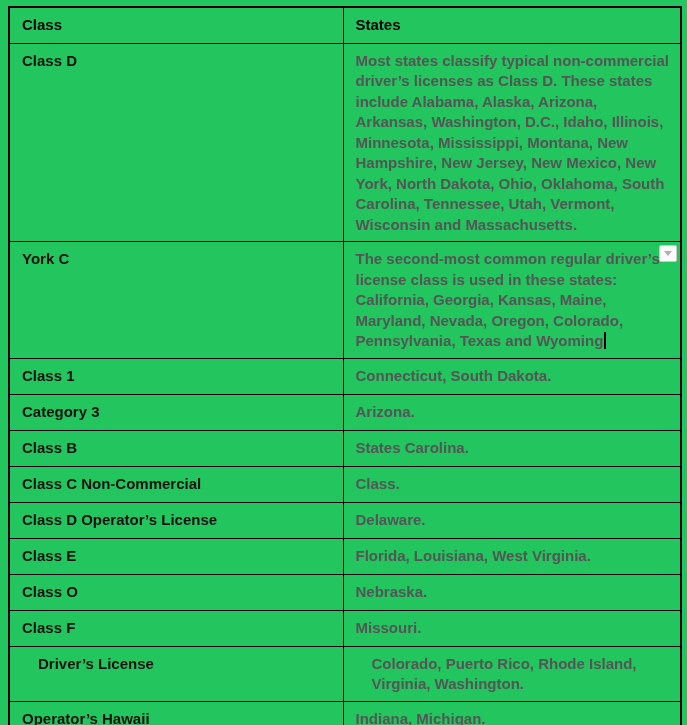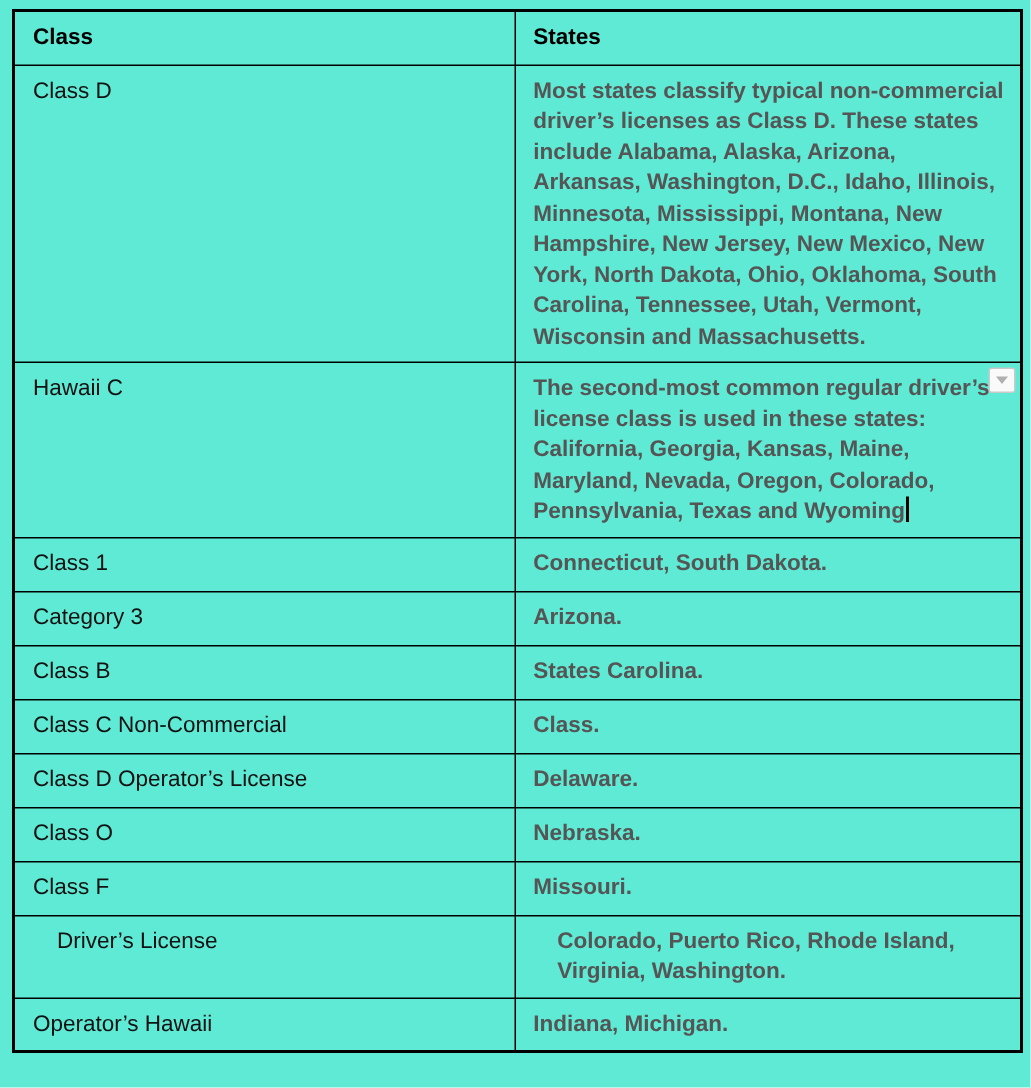--- a/index.html
+++ b/index.html
@@ -5,21 +5,21 @@
   * { box-sizing: border-box; }
   html, body {
     margin: 0;
     padding: 0;
     background: #ffffff;
     font-family: "Liberation Sans", sans-serif;
   }
   .page {
     width: 687px;
     height: 725px;
-    background: #5eead4;
+    background: #22c55e;
     position: relative;
     overflow: hidden;
   }
   table.doc-table {
     border-collapse: collapse;
     table-layout: fixed;
     width: 672px;
     margin: 6px 0 0 8px;
     border: 2px solid #000000;
   }
@@ -30,21 +30,21 @@
     padding: 7px 10px 6px 12px;
     font-size: 15px;
     line-height: 20.5px;
   }
   th.col-header {
     font-weight: bold;
     color: #000000;
     height: 36px;
   }
   td.class-cell {
-    font-weight: normal;
+    font-weight: bold;
     color: #111111;
   }
   td.states-cell {
     font-weight: bold;
     color: #555555;
     position: relative;
   }
   tr.single td { height: 36px; }
   tr.double td { height: 54px; padding-left: 28px; }
 
@@ -93,21 +93,21 @@
       <th class="col-header">Class</th>
       <th class="col-header">States</th>
     </tr>
 
     <tr>
       <td class="class-cell">Class D</td>
       <td class="states-cell">Most states classify typical non-commercial driver’s licenses as Class D. These states include Alabama, Alaska, Arizona, Arkansas, Washington, D.C., Idaho, Illinois, Minnesota, Mississippi, Montana, New Hampshire, New Jersey, New Mexico, New York, North Dakota, Ohio, Oklahoma, South Carolina, Tennessee, Utah, Vermont, Wisconsin and Massachusetts.</td>
     </tr>
 
     <tr>
-      <td class="class-cell">Hawaii C</td>
+      <td class="class-cell">York C</td>
       <td class="states-cell"><span>The second-most common regular driver’s license class is used in these states: California, Georgia, Kansas, Maine, Maryland, Nevada, Oregon, Colorado, Pennsylvania, Texas and Wyoming</span><span class="caret"></span><button class="dropdown-btn">
               <span class="dd-arrow"></span>
             </button></td>
     </tr>
 
     <tr class="single">
       <td class="class-cell">Class 1</td>
       <td class="states-cell">Connecticut, South Dakota.</td>
     </tr>
 
@@ -124,20 +124,24 @@
     <tr class="single">
       <td class="class-cell">Class C Non-Commercial</td>
       <td class="states-cell">Class.</td>
     </tr>
 
     <tr class="single">
       <td class="class-cell">Class D Operator’s License</td>
       <td class="states-cell">Delaware.</td>
     </tr>
 
+    <tr class="single">
+      <td class="class-cell">Class E</td>
+      <td class="states-cell">Florida, Louisiana, West Virginia.</td>
+    </tr>
 
     <tr class="single">
       <td class="class-cell">Class O</td>
       <td class="states-cell">Nebraska.</td>
     </tr>
 
     <tr class="single">
       <td class="class-cell">Class F</td>
       <td class="states-cell">Missouri.</td>
     </tr>

